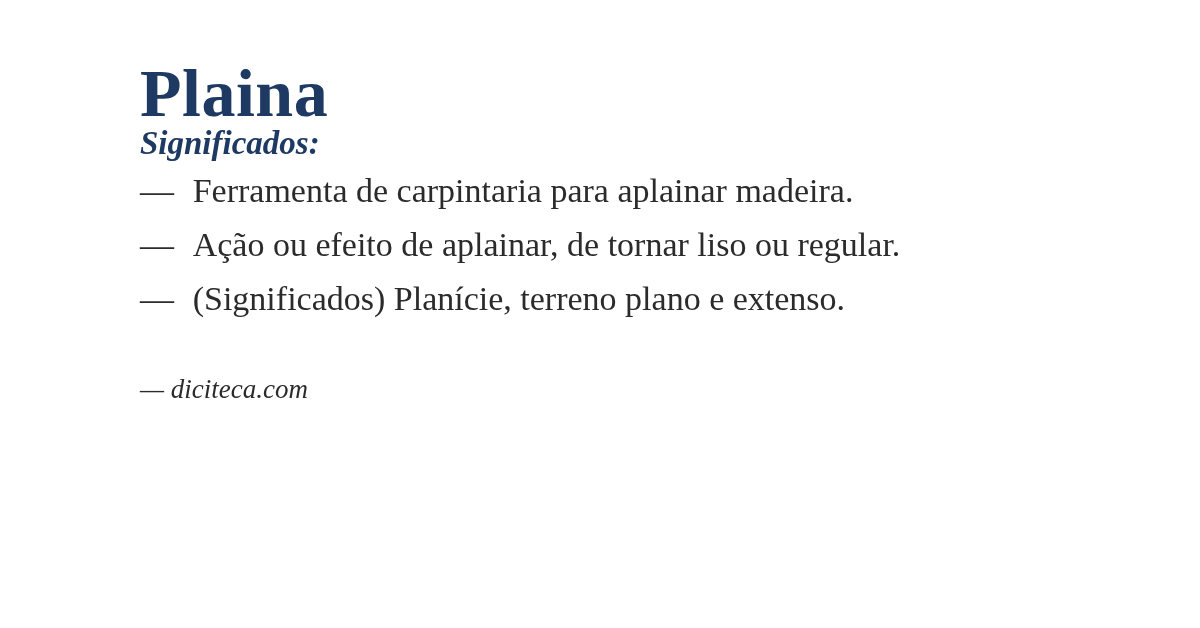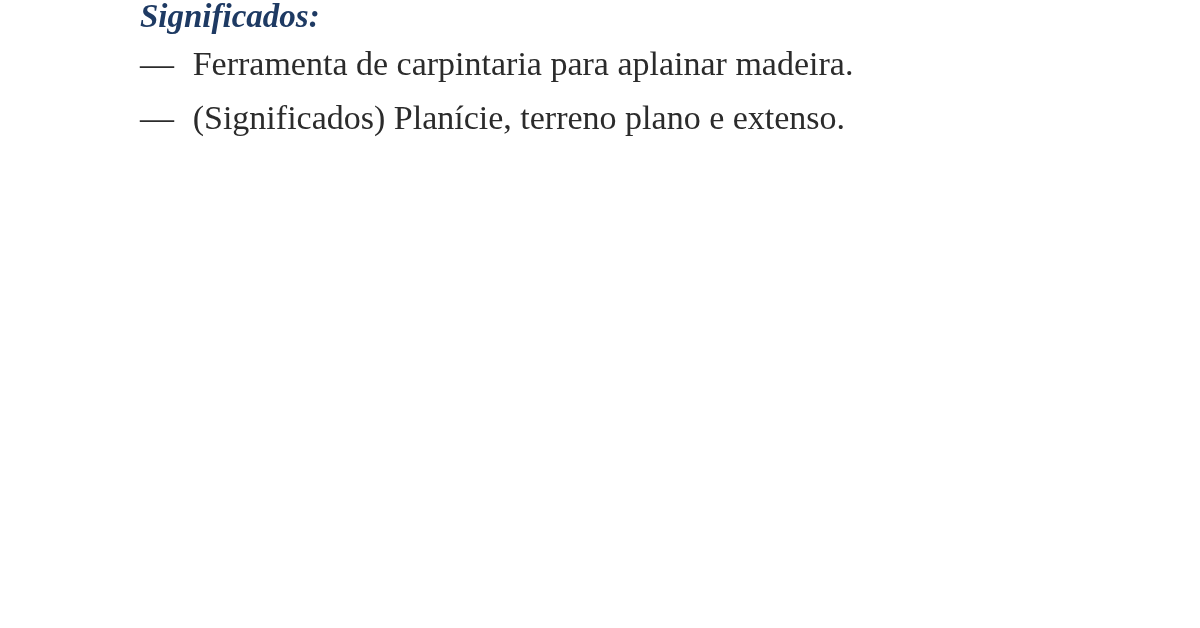--- a/index.html
+++ b/index.html
@@ -57,24 +57,27 @@
     font-size: 27px;
     line-height: 30px;
     font-style: italic;
     color: var(--body-text);
   }
 </style>
 </head>
 <body>
 
 <main class="card-content">
+  <h1 class="word-title">Plaina</h1>
   <h2 class="meanings-label">Significados:</h2>
 
   <div class="definitions">
   <p class="definition"><span class="dash">—</span><span>Ferramenta de carpintaria para aplainar madeira.</span></p>
 
+  <p class="definition"><span class="dash">—</span><span>Ação ou efeito de aplainar, de tornar liso ou regular.</span></p>
 
   <p class="definition"><span class="dash">—</span><span>(Significados) Planície, terreno plano e extenso.</span></p>
 
 
 </div>
 
+  <p class="source-line">— diciteca.com</p>
 </main>
 
 </body></html>

